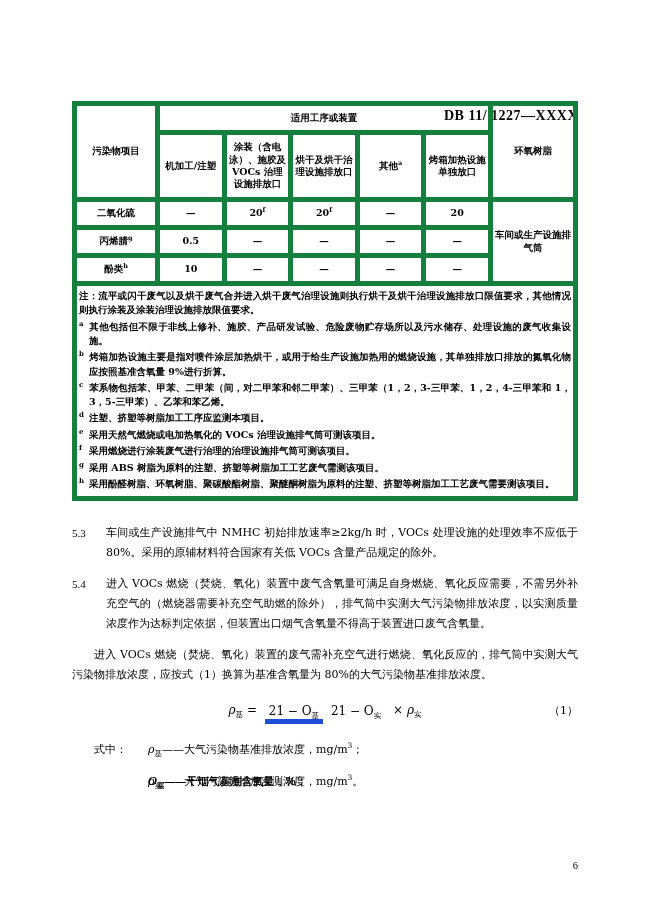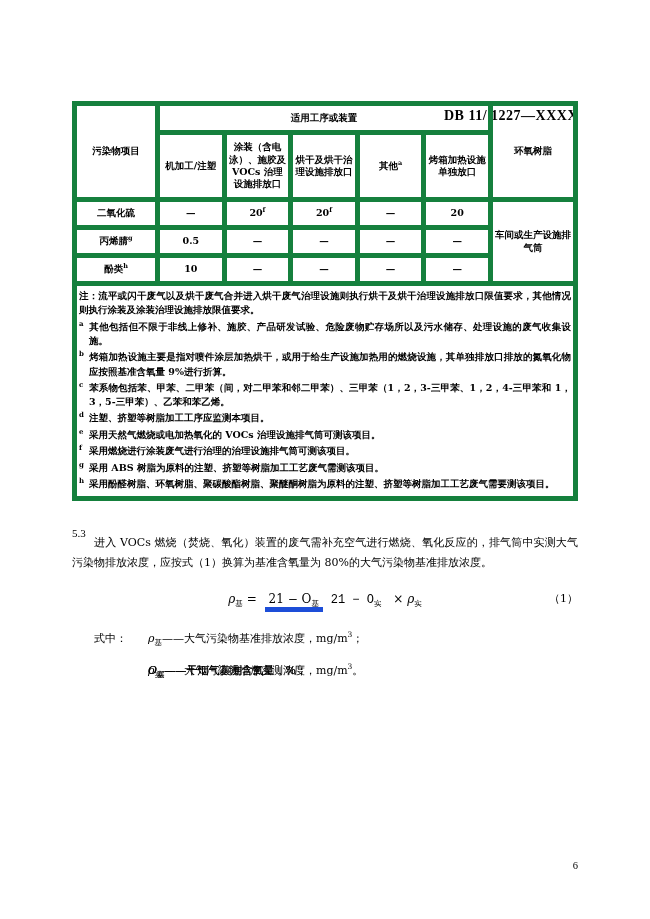--- a/index.html
+++ b/index.html
@@ -142,21 +142,20 @@
     vertical-align: middle;
     text-align: center;
     margin: 0 4px;
   }
   .frac .num-line {
     border-bottom: 5px solid #1d4ed8;
     padding: 0 4px 1px 4px;
   }
   .frac .den-line {
     padding: 1px 4px 0 4px;
-    font-family: Liberation Mono, monospace;
   }
   .eqno {
     position: absolute;
     right: 0;
     top: 50%;
     transform: translateY(-50%);
     font-size: 11px;
   }
   .def-list {
     margin-top: 12px;
@@ -262,22 +261,27 @@
         </td>
       </tr>
     </tbody>
       </table>
   </div>
 
   <div class="body-text" style="top: 523px;">
 
     <div class="clause">
       <span class="num">5.3</span>
+      <span>车间或生产设施排气中 NMHC 初始排放速率≥2kg/h 时，VOCs 处理设施的处理效率不应低于 80%。采用的原辅材料符合国家有关低 VOCs 含量产品规定的除外。</span>
     </div>
 
+    <div class="clause">
+      <span class="num">5.4</span>
+      <span>进入 VOCs 燃烧（焚烧、氧化）装置中废气含氧量可满足自身燃烧、氧化反应需要，不需另外补充空气的（燃烧器需要补充空气助燃的除外），排气筒中实测大气污染物排放浓度，以实测质量浓度作为达标判定依据，但装置出口烟气含氧量不得高于装置进口废气含氧量。</span>
+    </div>
 
     <div class="para">进入 VOCs 燃烧（焚烧、氧化）装置的废气需补充空气进行燃烧、氧化反应的，排气筒中实测大气污染物排放浓度，应按式（1）换算为基准含氧量为 80%的大气污染物基准排放浓度。</div>
 
     <div class="formula-row">
       <span class="formula">
         <span class="italic">ρ</span><span class="sub">基</span>
         <span>=</span>
         <span class="frac">
           <span class="num-line"><span>21 − O</span><span class="sub">基</span></span>
           <span class="den-line"><span>21 − O</span><span class="sub">实</span></span>

